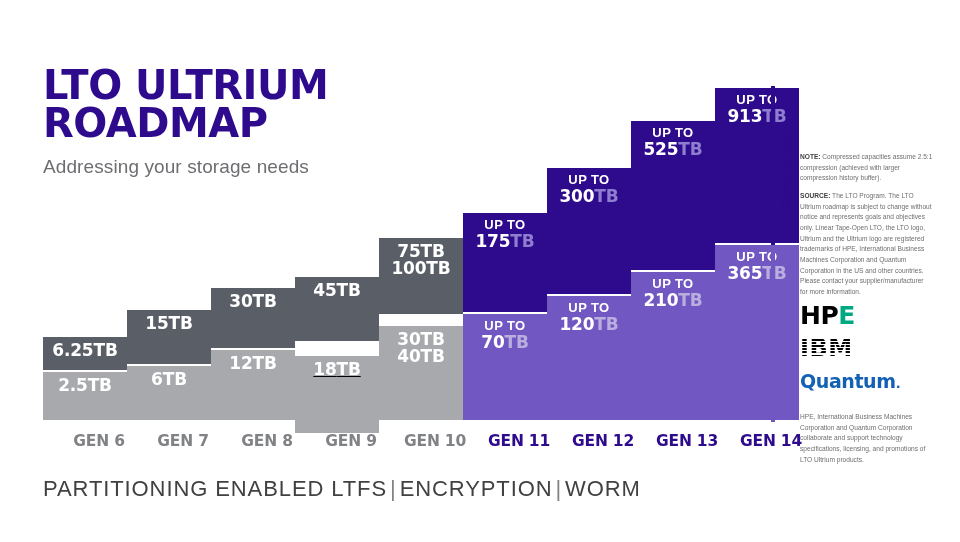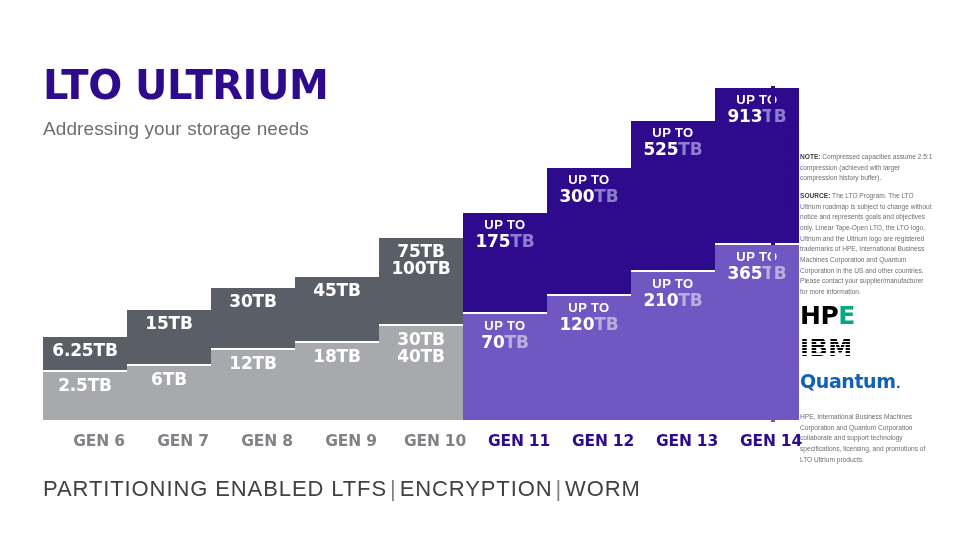--- a/index.html
+++ b/index.html
@@ -119,20 +119,21 @@
   #tagline .sep{color:#808285;padding:0 3px;}
 </style>
 </head>
 <body>
 
 <div class="root">
 
   <div id="title-block">
     <h1 id="main-title">
       <span class="ln">LTO ULTRIUM</span>
+      <span class="ln">ROADMAP</span>
     </h1>
     <p id="subtitle">Addressing your storage needs</p>
   </div>
 
   <div id="chart">
 
     <div class="bar-col" style="left:43px;">
       <div class="seg compressed" style="top:337px;height:33px;">
         <div class="val"><span>6.25</span><span class="u">TB</span></div>
       </div>
@@ -159,28 +160,28 @@
       <div class="seg native" style="top:350px;height:70px;">
         <div class="val"><span>12</span><span class="u">TB</span></div>
       </div>
       <div class="gen-label">GEN 8</div>
     </div>
 
     <div class="bar-col" style="left:295px;">
       <div class="seg compressed" style="top:277px;height:64px;">
         <div class="val"><span>45</span><span class="u">TB</span></div>
       </div>
-      <div class="seg native" style="top:343px;height:77px;">
+      <div class="seg native" style="top:356px;height:77px;text-decoration:underline;">
         <div class="val"><span>18</span><span class="u">TB</span></div>
       </div>
       <div class="gen-label">GEN 9</div>
     </div>
 
     <div class="bar-col" style="left:379px;">
-      <div class="seg compressed" style="top:238px;height:86px;">
+      <div class="seg compressed" style="top:238px;height:76px;">
         <div class="val"><span>75</span><span class="u">TB</span><span class="l2">100TB</span></div>
       </div>
       <div class="seg native" style="top:326px;height:94px;">
         <div class="val"><span>30</span><span class="u">TB</span><span class="l2">40TB</span></div>
       </div>
       <div class="gen-label">GEN 10</div>
     </div>
 
     <div class="bar-col purple" style="left:463px;">
       <div class="seg compressed" style="top:213px;height:99px;">

